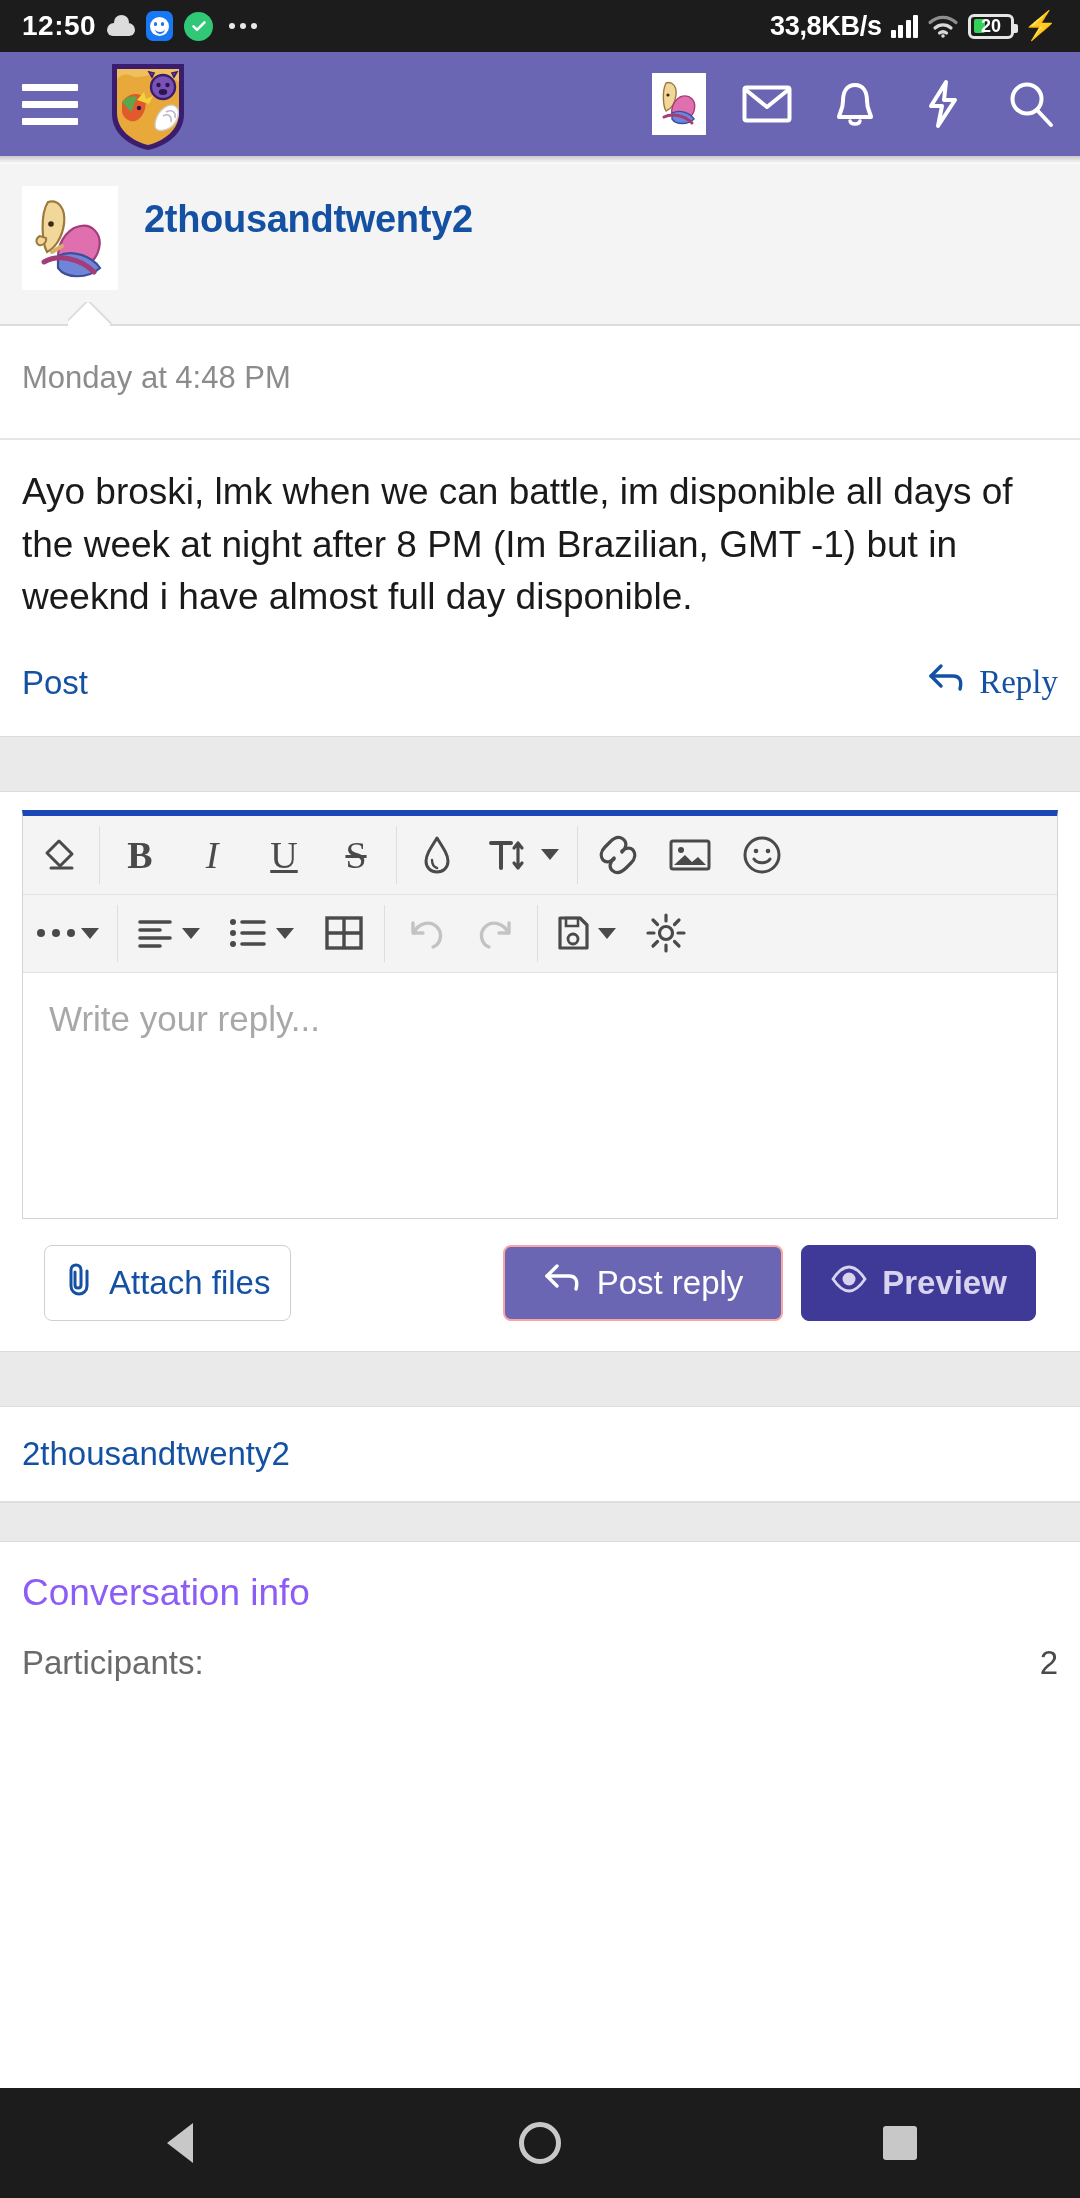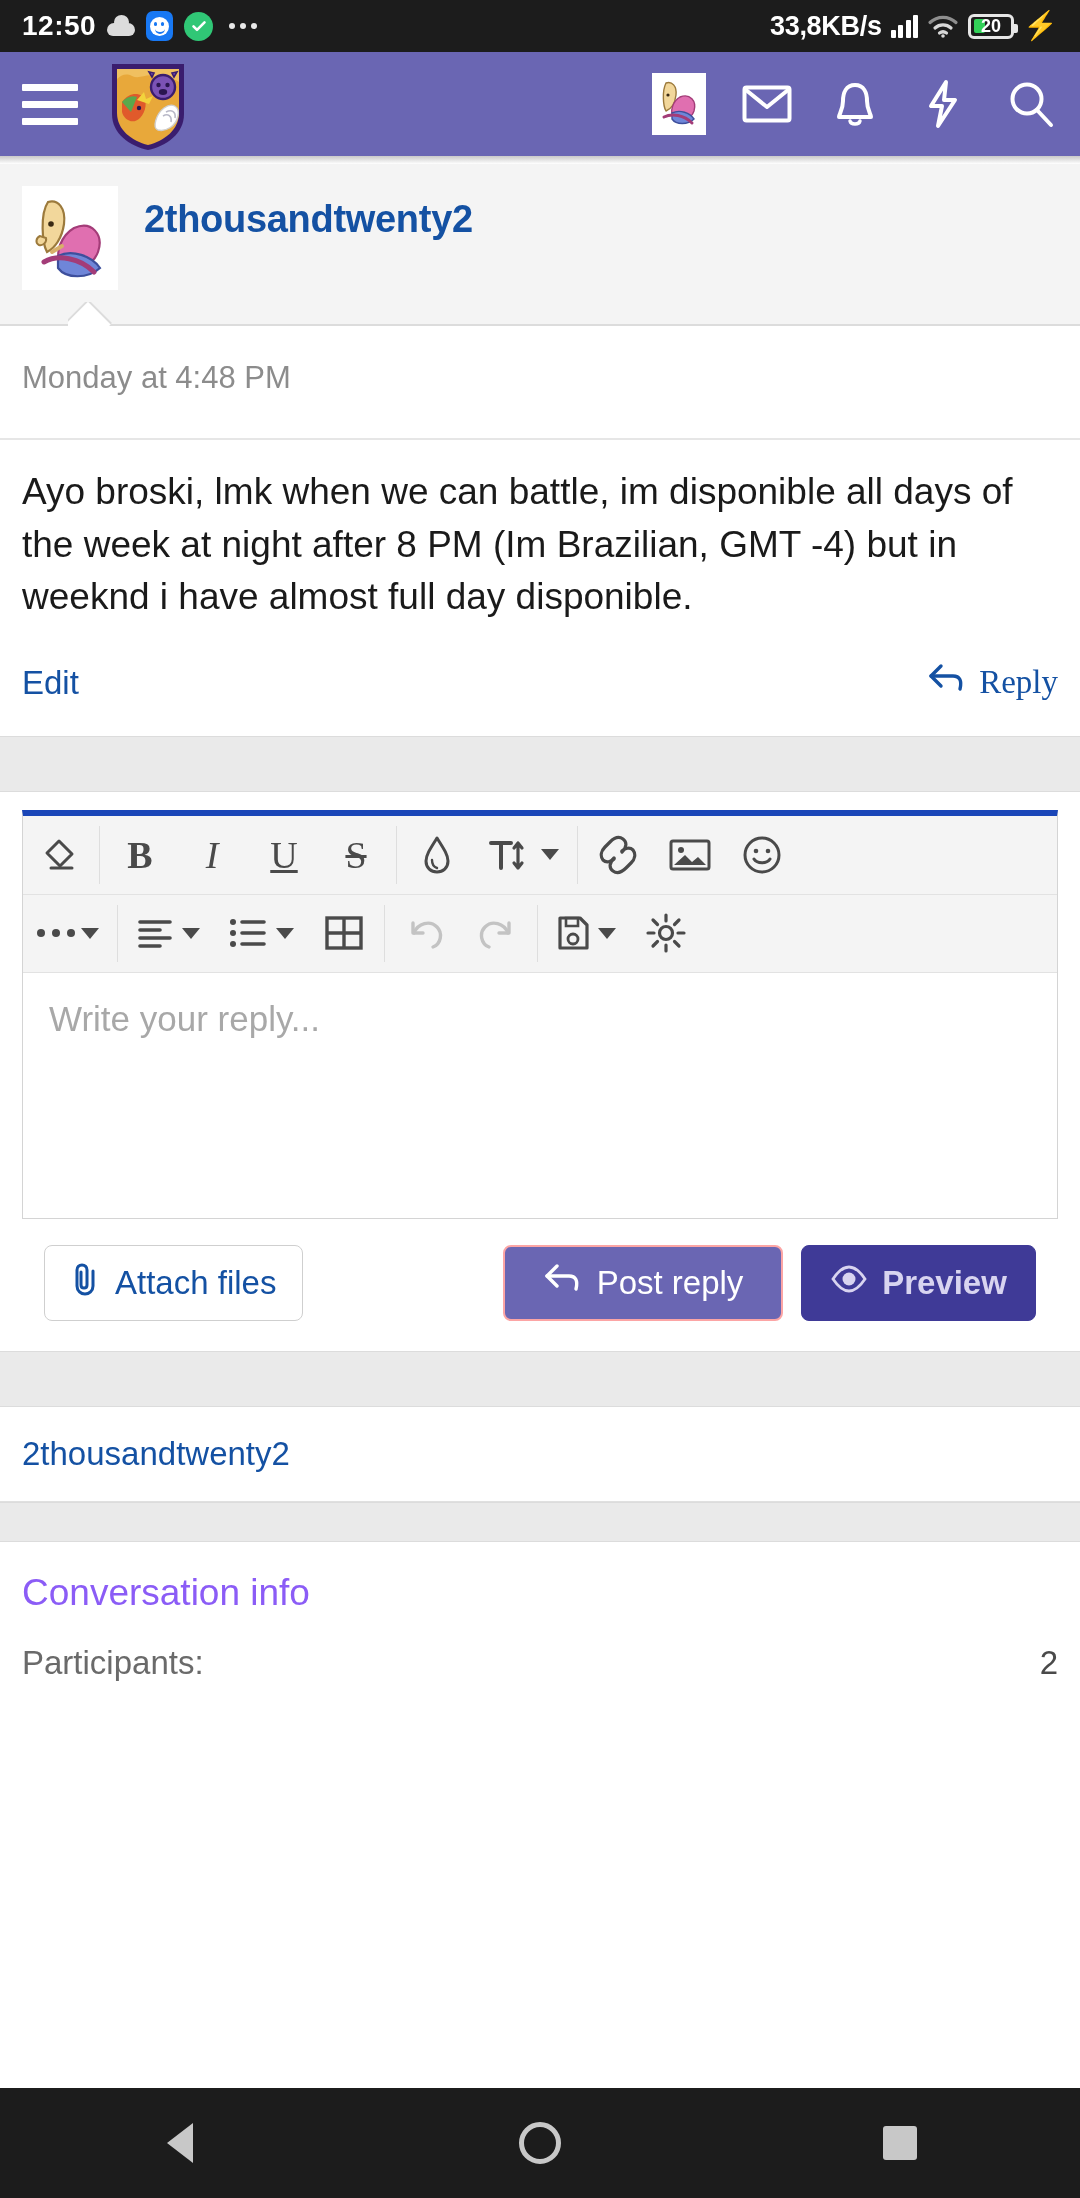--- a/index.html
+++ b/index.html
@@ -151,21 +151,21 @@
   .dots3 i { width: 8px; height: 8px; border-radius: 50%; background: #4a4a4a; display: block; }
 
   .reply-area {
     background: #ffffff; border-top: 1px solid #e2e2e2; height: 246px;
     padding: 26px 26px; font-size: 35px; color: #a8a8a8;
   }
 
   .editor-buttons { display: flex; align-items: center; padding: 26px 22px 30px 22px; gap: 18px; }
   .btn {
     display: flex; align-items: center; justify-content: center; gap: 14px;
-    border-radius: 8px; font-size: 33px; cursor: pointer; height: 76px; padding: 0 26px;
+    border-radius: 8px; font-size: 33px; cursor: pointer; height: 76px; padding: 0 20px;
   }
   .btn-attach { background: #ffffff; border: 1px solid #cfcfcf; color: #1451a3; }
   .btn-post { background: #6a66b3; color: #ffffff; border: 2px solid #fca5a5; min-width: 280px; margin-left: auto; }
   .btn-preview { background: #3f3a97; color: #d8d4f0; border: 1px solid #3f3a97; min-width: 235px; font-weight: bold; }
 
   
   .section-head {
     padding: 30px 22px 28px 22px; color: #3f3a97; font-size: 37px; line-height: 1.3;
     border-bottom: 2px solid #bcb9de;
   }
@@ -316,24 +316,24 @@
         </svg>
       </div>
       <div class="post-username">2thousandtwenty2</div>
       <div class="notch"></div>
     </div>
 
     <div class="post-date">
       <div class="post-date-inner">Monday at 4:48 PM</div>
     </div>
 
-    <div class="post-body">Ayo broski, lmk when we can battle, im disponible all days of the week at night after 8 PM (Im Brazilian, GMT -4) but in weeknd i have almost full day disponible.</div>
+    <div class="post-body">Ayo broski, lmk when we can battle, im disponible all days of the week at night after 8 PM (Im Brazilian, GMT -1) but in weeknd i have almost full day disponible.</div>
 
     <div class="post-actions">
-      <span class="edit-link">Edit</span>
+      <span class="edit-link">Post</span>
       <span class="reply-link">
         <span>
           <svg width="40" height="34" viewBox="0 0 40 34">
               <path d="M14 4 L4 14 L14 24" stroke="#1451a3" stroke-width="3.4" fill="none" stroke-linecap="round" stroke-linejoin="round"></path>
               <path d="M4 14 H26 C33 14 35 19 33 27" stroke="#1451a3" stroke-width="3.4" fill="none" stroke-linecap="round"></path>
             </svg>
         </span>
         <span>Reply</span>
       </span>
     </div>

